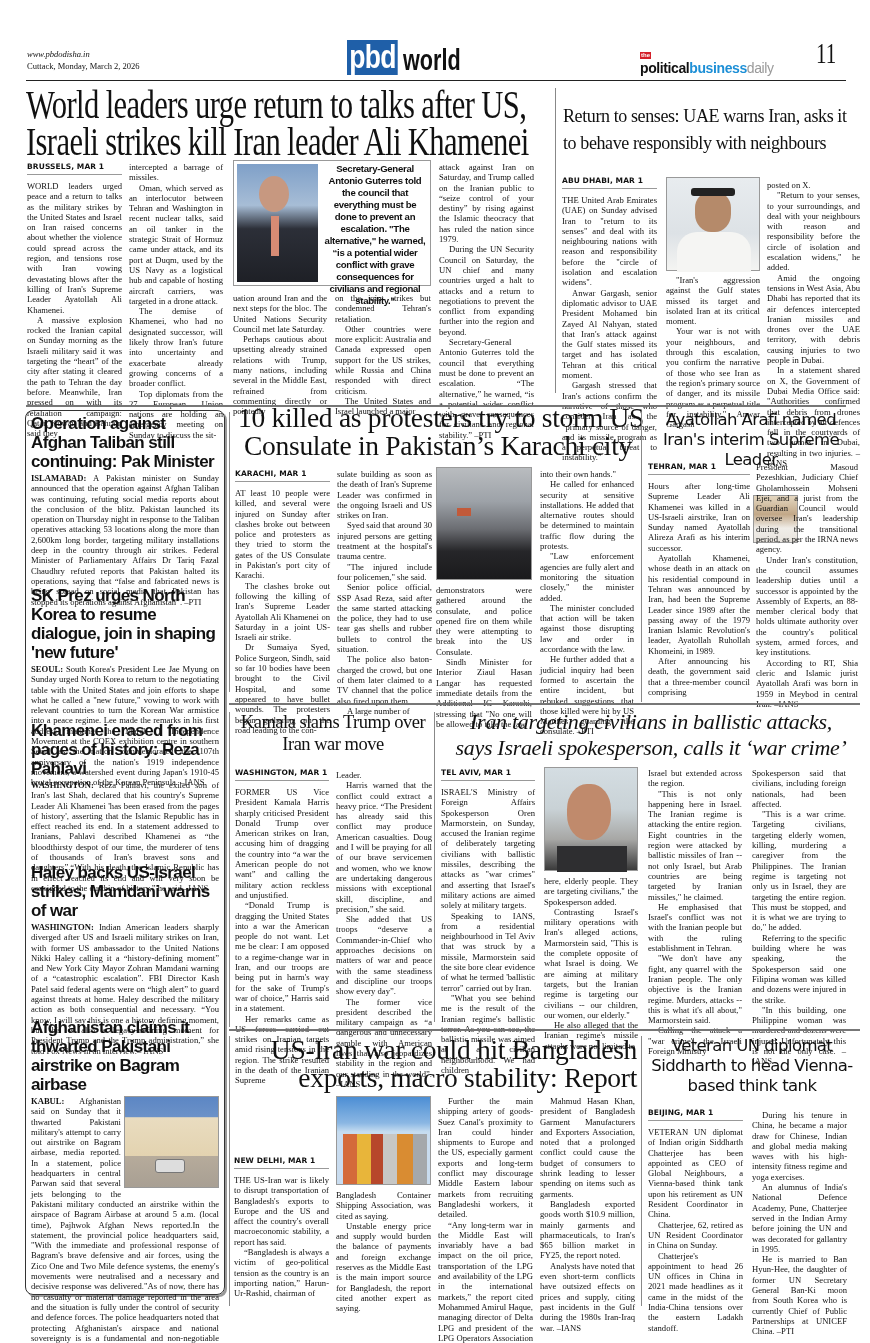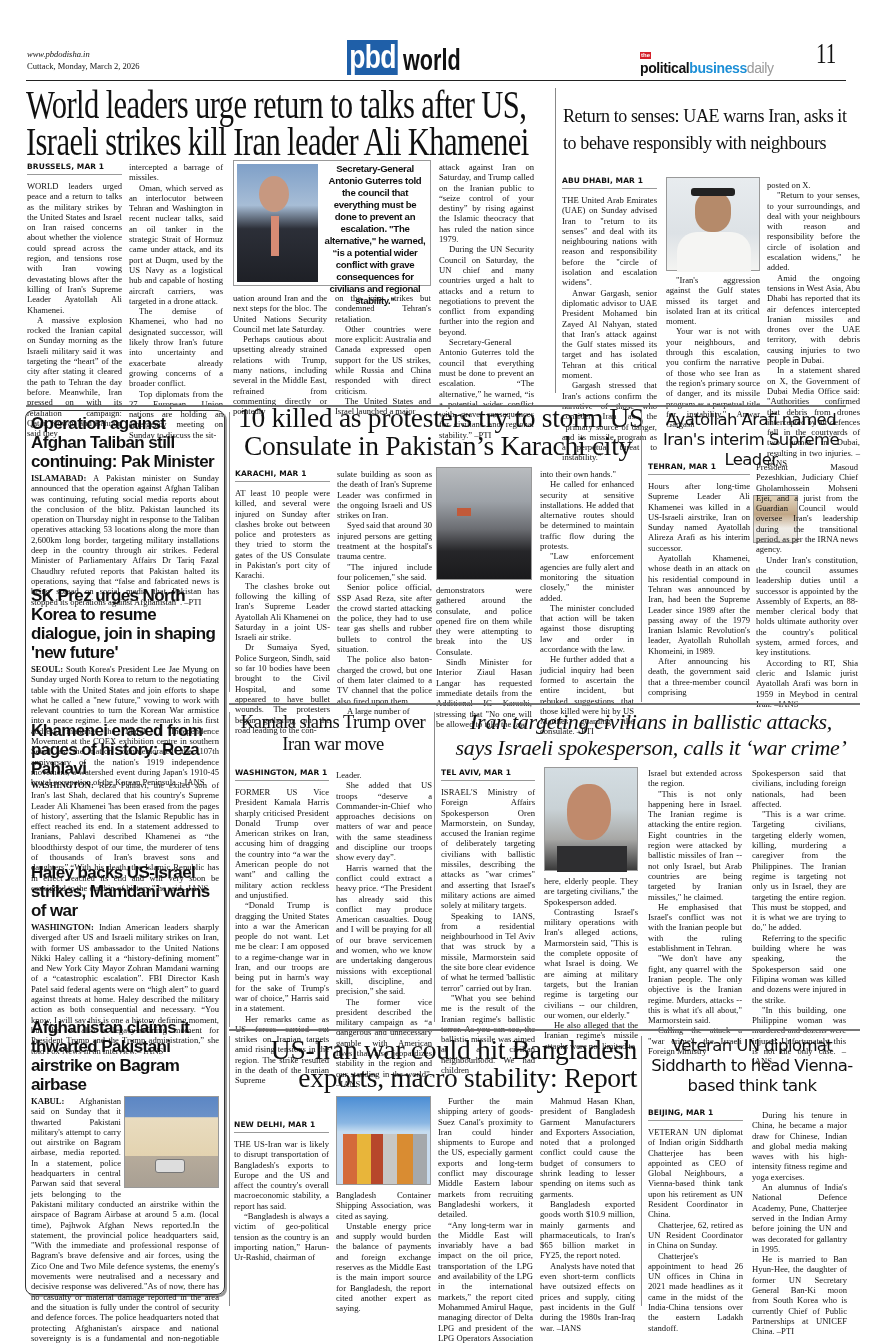--- a/index.html
+++ b/index.html
@@ -161,21 +161,21 @@
       <p class="first">AT least 10 people were killed, and several were injured on Sunday after clashes broke out between police and protesters as they tried to storm the gates of the US Consulate in Pakistan's port city of Karachi.</p>
       <p>The clashes broke out following the killing of Iran's Supreme Leader Ayatollah Ali Khamenei on Saturday in a joint US-Israeli air strike.</p>
       <p>Dr Sumaiya Syed, Police Surgeon, Sindh, said so far 10 bodies have been brought to the Civil Hospital, and some appeared to have bullet wounds. The protesters began gathering on the road leading to the con-</p>
     </div>
   </div>
   <div class="col" style="left:337px;top:469px;width:95px">
     <div class="p">
       <p class="first">sulate building as soon as the death of Iran's Supreme Leader was confirmed in the ongoing Israeli and US strikes on Iran.</p>
       <p>Syed said that around 30 injured persons are getting treatment at the hospital's trauma centre.</p>
       <p>"The injured include four policemen," she said.</p>
-      <p>Senior police official, SSP Asad Reza, site after the crowd started attacking the police, they had to use tear gas shells and rubber bullets to control the situation.</p>
+      <p>Senior police official, SSP Asad Reza, said after the same started attacking the police, they had to use tear gas shells and rubber bullets to control the situation.</p>
       <p>The police also baton-charged the crowd, but one of them later claimed to a TV channel that the police also fired upon them.</p>
       <p>A large number of</p>
     </div>
   </div>
   <div class="photo" style="left:436px;top:467px;width:96px;height:113px;background:linear-gradient(180deg,#b9bcbf 0%,#9da2a8 30%,#6b6d72 55%,#262629 75%,#1a1a1c 100%)">
     <div style="position:absolute;left:20px;top:40px;width:14px;height:8px;background:#c25a3a"></div>
   </div>
   <div class="col" style="left:436px;top:585px;width:96px">
     <div class="p">
       <p class="first">demonstrators were gathered around the consulate, and police opened fire on them while they were attempting to break into the US Consulate.</p>
@@ -224,22 +224,22 @@
     <div class="dl">WASHINGTON, MAR 1</div>
     <div class="p">
       <p class="first">FORMER US Vice President Kamala Harris sharply criticised President Donald Trump over American strikes on Iran, accusing him of dragging the country into “a war the American people do not want” and calling the military action reckless and unjustified.</p>
       <p>“Donald Trump is dragging the United States into a war the American people do not want. Let me be clear: I am opposed to a regime-change war in Iran, and our troops are being put in harm's way for the sake of Trump's war of choice,” Harris said in a statement.</p>
       <p>Her remarks came as US forces carried out strikes on Iranian targets amid rising tensions in the region. The strike resulted in the death of the Iranian Supreme</p>
     </div>
   </div>
   <div class="col" style="left:336px;top:770px;width:96px">
     <div class="p">
       <p class="first">Leader.</p>
+      <p>Harris warned that the conflict could extract a heavy price. “The President has already said this conflict may produce American casualties. Doug and I will be praying for all of our brave servicemen and women, who we know are undertaking dangerous missions with exceptional skill, discipline, and precision,” she said.</p>
       <p>She added that US troops “deserve a Commander-in-Chief who approaches decisions on matters of war and peace with the same steadiness and discipline our troops show every day”.</p>
-      <p>Harris warned that the conflict could extract a heavy price. “The President has already said this conflict may produce American casualties. Doug and I will be praying for all of our brave servicemen and women, who we know are undertaking dangerous missions with exceptional skill, discipline, and precision,” she said.</p>
       <p>The former vice president described the military campaign as “a dangerous and unnecessary gamble with American lives that also jeopardizes stability in the region and our standing in the world”. –IANS</p>
     </div>
   </div>
 </div>
 
 <div class="vrule" style="left:434px;top:712px;height:310px"></div>
 
 <div>
   <div class="abs" style="left:442px;top:709px;width:418px;font-size:22px;line-height:26px;font-style:italic;text-align:center;white-space:nowrap;letter-spacing:-.3px">
     <div>Iran targeting civilians in ballistic attacks,</div>
@@ -284,21 +284,21 @@
 </div>
 
 <div class="hrule" style="left:229px;top:1029px;width:631px;height:2px"></div>
 
 <div>
   <div class="vrule" style="left:229px;top:1036px;height:270px"></div>
   <div class="abs" style="left:237px;top:1036px;width:400px;font-size:27.5px;line-height:28px;text-align:right;letter-spacing:-.3px;white-space:nowrap">
     <div>US-Iran war could hit Bangladesh</div>
     <div>exports, macro stability: Report</div>
   </div>
-  <div class="col" style="left:234px;top:1120px;width:95px">
+  <div class="col" style="left:234px;top:1156px;width:95px">
     <div class="dl">NEW DELHI, MAR 1</div>
     <div class="p">
       <p class="first">THE US-Iran war is likely to disrupt transportation of Bangladesh's exports to Europe and the US and affect the country's overall macroeconomic stability, a report has said.</p>
       <p>“Bangladesh is always a victim of geo-political tension as the country is an importing nation,” Harun-Ur-Rashid, chairman of</p>
     </div>
   </div>
   <div class="photo" style="left:336px;top:1096px;width:95px;height:89px;background:linear-gradient(180deg,#4c8ed4 0%,#8bb7e3 30%,#c5dcf0 40%,#c9dcef 45%)">
     <div style="position:absolute;left:6px;bottom:0;width:84px;height:50px;background:repeating-linear-gradient(90deg,#d46a3a 0 14px,#e8b53a 14px 28px,#b7472b 28px 40px,#c7c7c5 40px 54px,#d98c32 54px 70px,#a5a8ab 70px 84px)"></div>
   </div>
   <div class="col" style="left:336px;top:1190px;width:95px">

